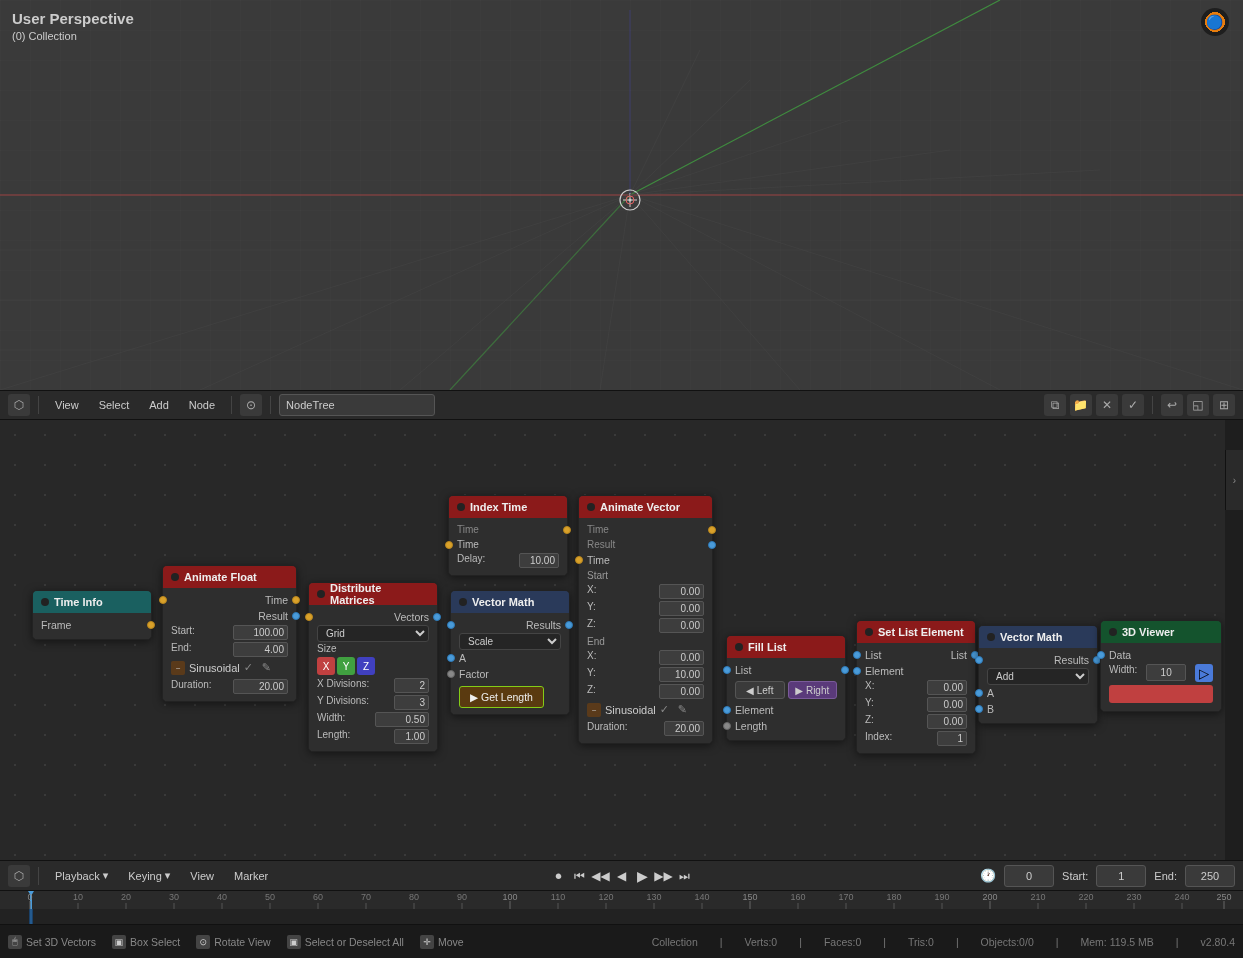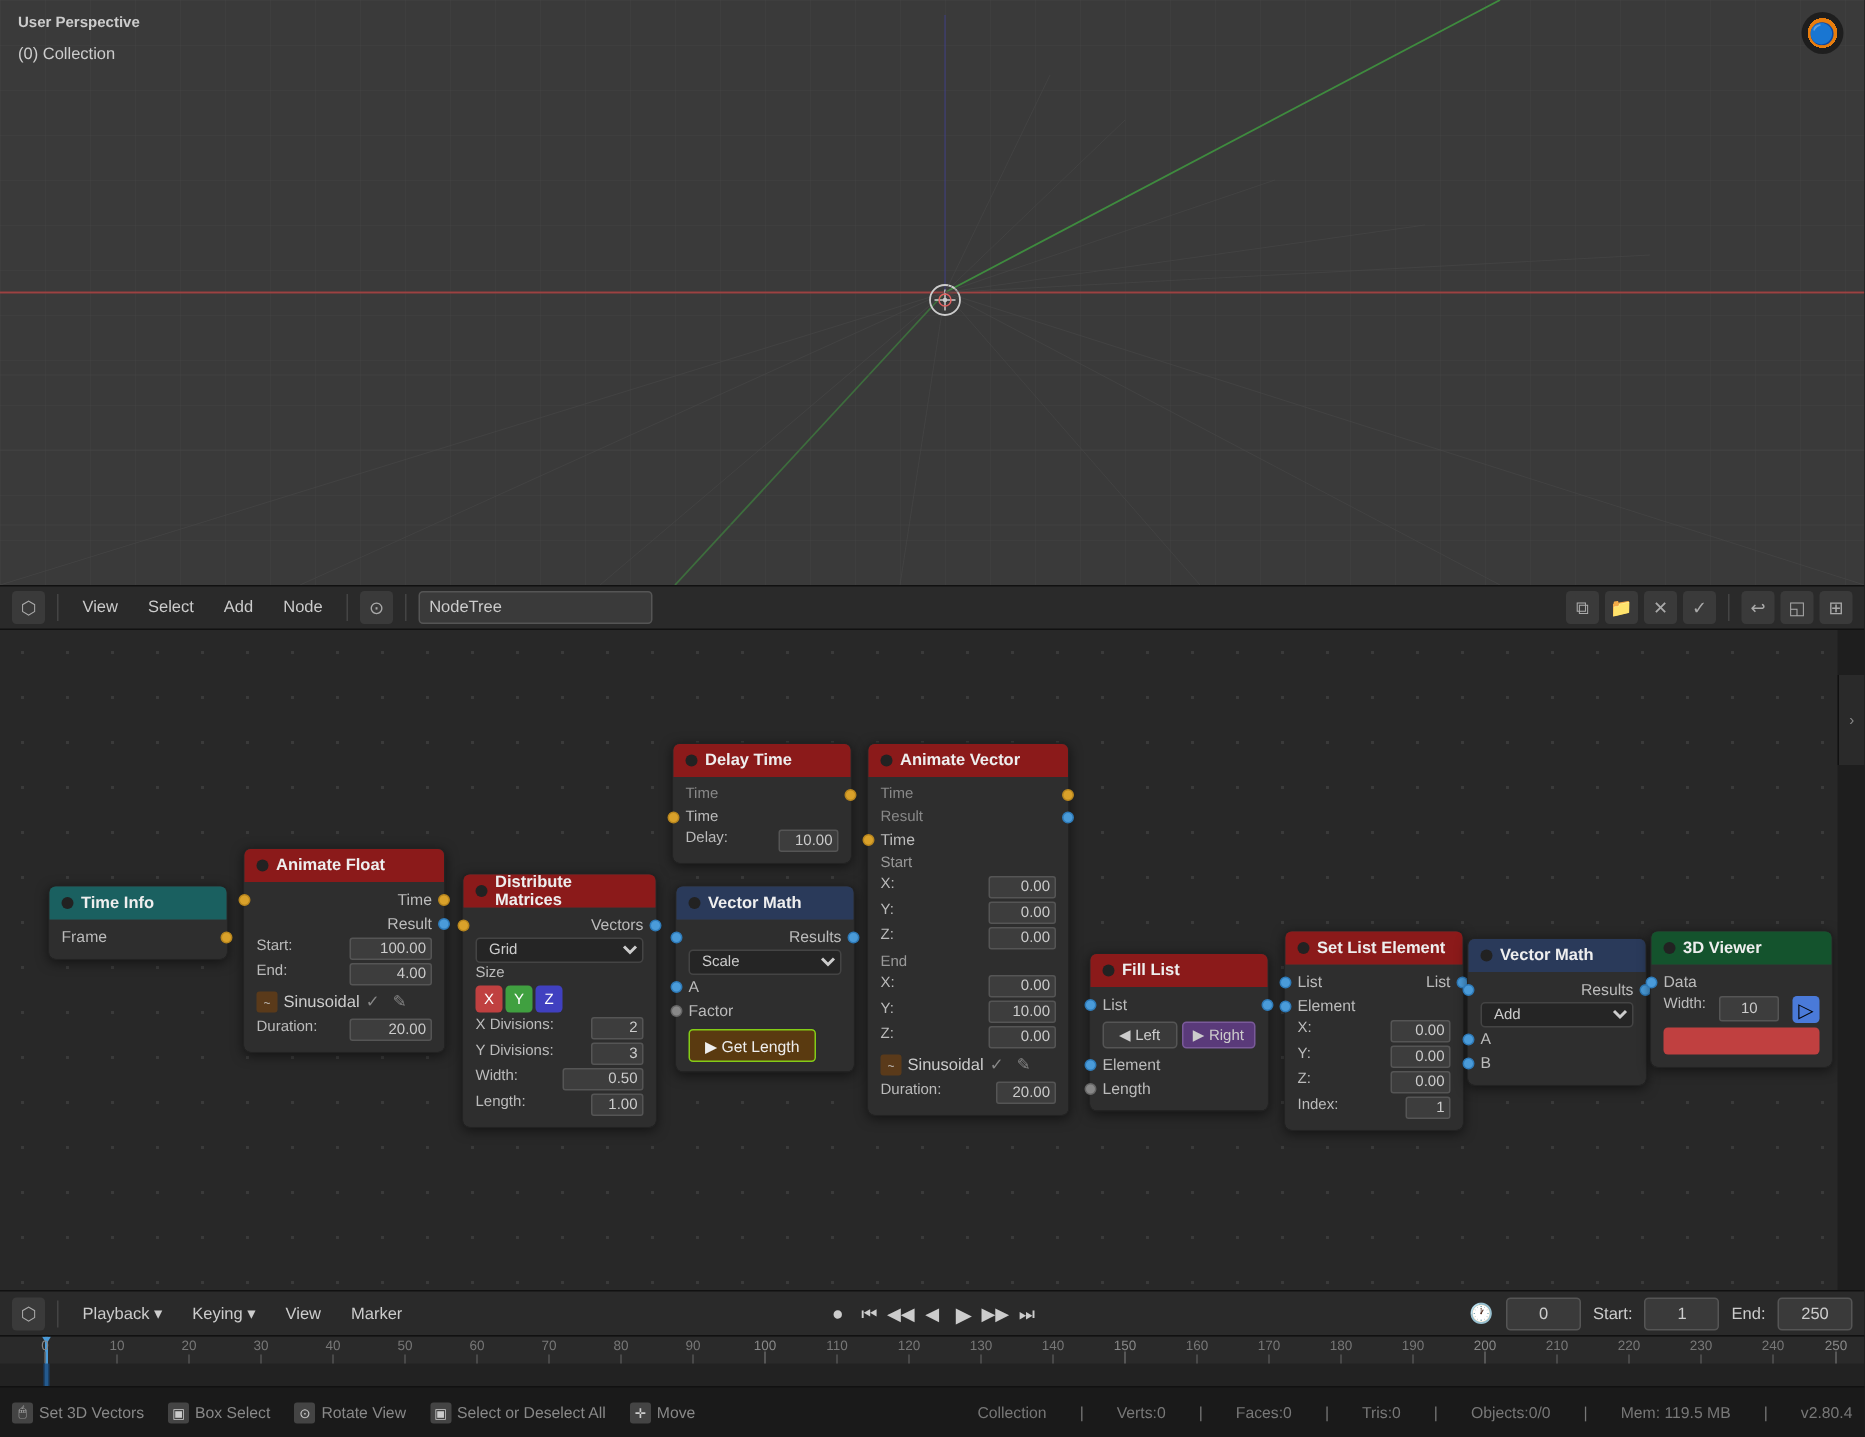--- a/index.html
+++ b/index.html
@@ -21,21 +21,21 @@
       width: 1243px;
       height: 390px;
       background: #3a3a3a;
       overflow: hidden;
     }
 
     .viewport-label {
       position: absolute;
       top: 10px; left: 12px;
       color: #ccc;
-      font-size: 10px;
+      font-size: 15px;
       font-weight: 600;
     }
 
     .collection-label {
       position: absolute;
       top: 30px; left: 12px;
       color: #ccc;
       font-size: 11px;
     }
 
@@ -619,21 +619,21 @@
       <div class="node-value-row">
         <span>Length:</span>
         <input class="node-val-input" type="text" style="width: 35px;" value="1.00">
       </div>
     </div>
   </div>
 
   <div class="node" style="left:448px; top:75px; width:115px;">
     <div class="node-header hdr-red">
       <span style="width:8px;height:8px;border-radius:50%;background:#222;margin-right:5px;display:inline-block;"></span>
-      <span>Delay Time</span>
+      <span>Index Time</span>
     </div>
     <div class="node-body">
       <div class="node-row">
         <span style="color:#888;font-size:10px;">Time</span>
         <div class="node-socket socket-right socket-yellow"></div>
       </div>
       <div class="node-row">
         <div class="node-socket socket-left socket-yellow"></div>
         <span style="font-size:10px;">Time</span>
       </div>

